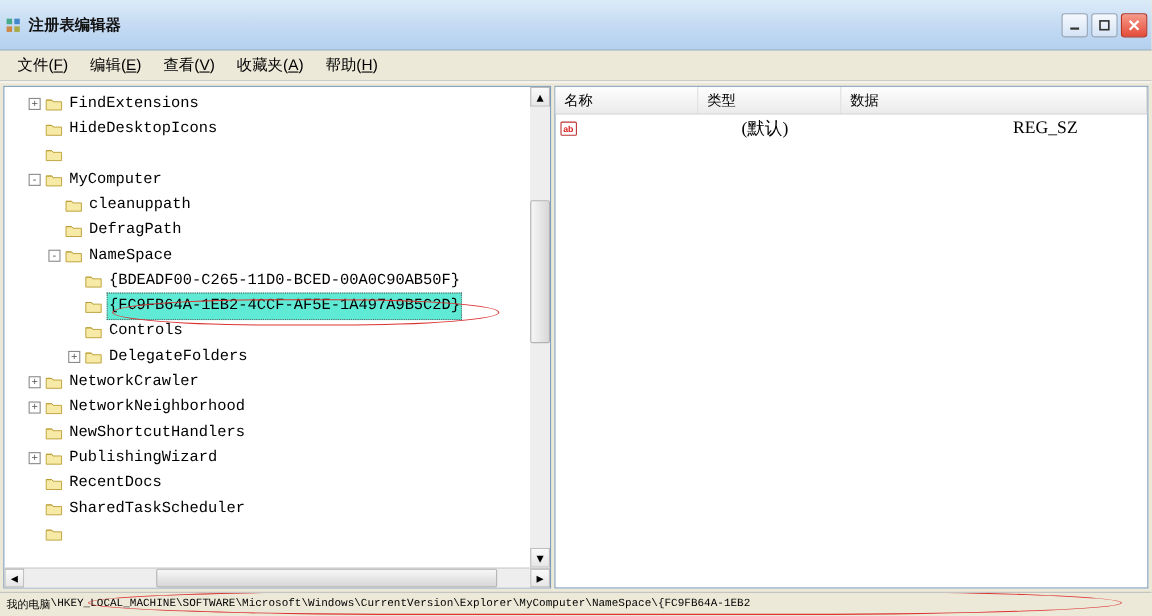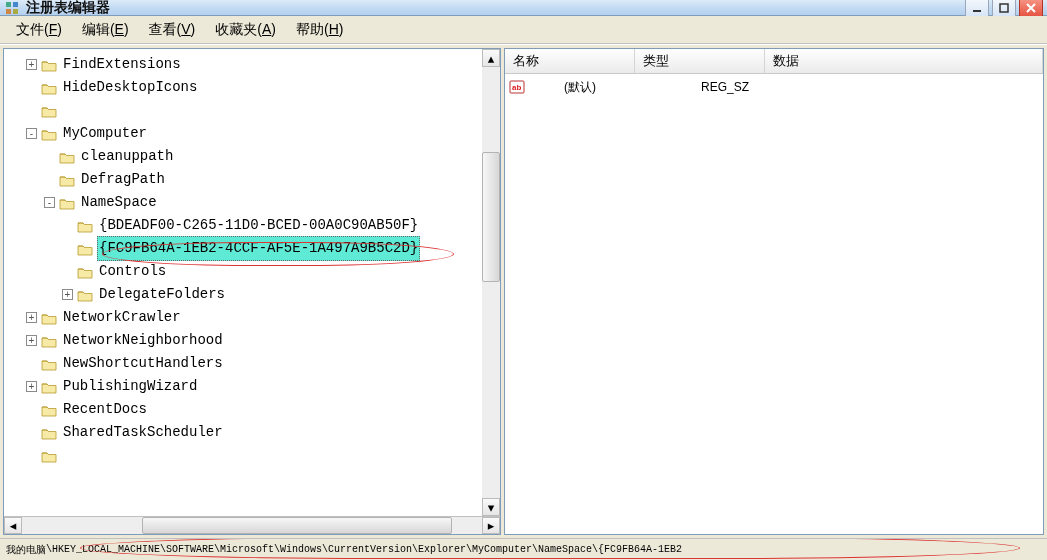--- a/index.html
+++ b/index.html
@@ -8,21 +8,21 @@
   font-size: 13px;
   background: #ece9d8;
   width: 1047px;
   height: 560px;
   overflow: hidden;
   display: flex;
   flex-direction: column;
 }
 
 .titlebar {
-  height: 16px;
+  height: 46px;
   background: linear-gradient(to bottom, #dcebf8 0%, #c5dbf3 50%, #b3d0ef 100%);
   border-bottom: 1px solid #7f9db9;
   display: flex;
   align-items: center;
   padding: 0 4px;
 }
 .titlebar .app-icon { width: 16px; height: 16px; margin-right: 6px; display:inline-flex; align-items:center; justify-content:center; }
 .titlebar .title { font-size: 14px; font-weight: bold; color: #111; flex: 1; }
 .winbtns { display: flex; gap: 3px; }
 .winbtn {
@@ -110,22 +110,22 @@
 
 .rightpanel { flex:1; margin:3px 3px 3px 0; border:1px solid #7f9db9; background:#fff; display:flex; flex-direction:column; }
 .listhead {
   display:flex; border-bottom:1px solid #c9c9c9;
 }
 .listhead .col {
   padding:3px 8px; border-right:1px solid #d4d4d4; background:linear-gradient(#fefefe,#ebebeb);
   font-size:13px; cursor:pointer;
 }
 .listbody { flex:1; padding:2px 0; }
-.listrow { display:flex; align-items:center; height:22px; }
-.listrow .cell { padding:0 8px; font-family:Liberation Sans, sans-serif; font-size:12px;margin-left:29px; }
+.listrow { display:flex; align-items:center; height:22px;justify-content:space-between; }
+.listrow .cell { padding:0 8px; font-family:Liberation Serif, serif; font-size:16px;margin-left:29px; }
 .val-icon { width:16px; height:16px; margin-left:4px; margin-right:2px; display:inline-flex; align-items:center; justify-content:center; }
 
 .statusbar {
   height:22px; border-top:1px solid #c0c0c0; background:#ece9d8;
   display:flex; align-items:center; padding:0 6px;
   font-family:"Courier New","SimSun",monospace; font-size:10px;
   white-space:nowrap; overflow:hidden;
 }
 
 .red-ring {

